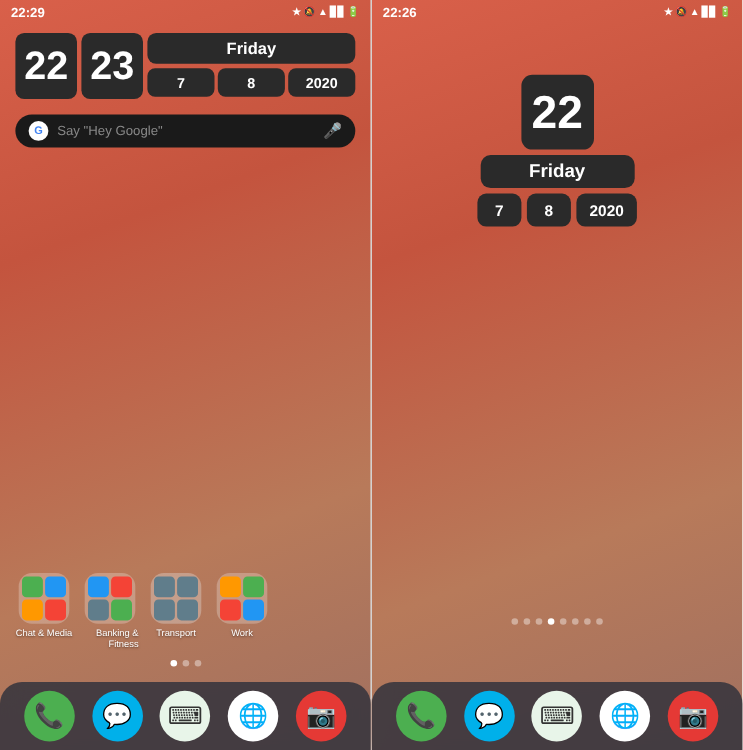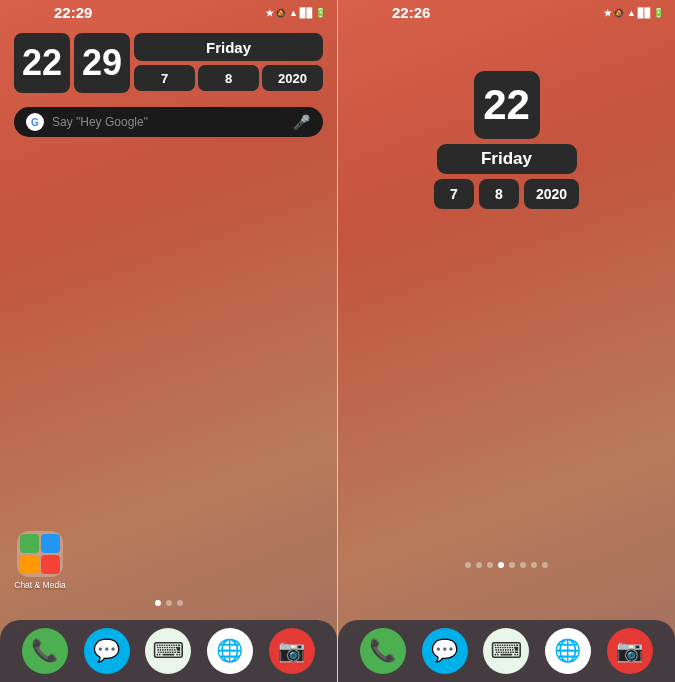--- a/index.html
+++ b/index.html
@@ -34,23 +34,22 @@
       display: flex;
       justify-content: space-between;
       align-items: center;
       padding: 4px 10px 2px 10px;
       font-size: 10px;
       color: white;
       font-weight: 600;
     }
 
     .status-time {
-      font-size: 15px;
-      font-weight: 700;
-      margin-left: 44px;
+      font-size: 12px;
+      font-weight: 700;
     }
 
     .status-icons {
       display: flex;
       align-items: center;
       gap: 2px;
       font-size: 9px;
     }
 
     
@@ -327,21 +326,21 @@
       <span>★</span>
       <span>🔕</span>
       <span>▲</span>
       <span>▊▊</span>
       <span>🔋</span>
     </div>
   </div>
 
   <div class="clock-widget">
     <div class="clock-digit-block">22</div>
-    <div class="clock-digit-block">29</div>
+    <div class="clock-digit-block">23</div>
     <div class="clock-date-block">
       <div class="date-day-name">Friday</div>
       <div class="date-numbers">
         <div class="date-num-block">7</div>
         <div class="date-num-block">8</div>
         <div class="date-num-block">2020</div>
       </div>
     </div>
   </div>
 
@@ -359,23 +358,50 @@
       <div class="app-folder">
         <div class="folder-icon">
           <div class="mini-app c1"></div>
           <div class="mini-app c2"></div>
           <div class="mini-app c3"></div>
           <div class="mini-app c5"></div>
         </div>
         <span class="folder-label">Chat &amp; Media</span>
       </div>
 
-
-
-
+      <div class="app-folder">
+        <div class="folder-icon">
+          <div class="mini-app c2"></div>
+          <div class="mini-app c5"></div>
+          <div class="mini-app c8"></div>
+          <div class="mini-app c1"></div>
+        </div>
+        <span class="folder-label">Banking &amp; Fitness</span>
+      </div>
+
+
+      <div class="app-folder">
+        <div class="folder-icon" style="background:rgba(230,230,230,0.35);">
+          <div class="mini-app c8"></div>
+          <div class="mini-app c8"></div>
+          <div class="mini-app c8"></div>
+          <div class="mini-app c8"></div>
+        </div>
+        <span class="folder-label">Transport</span>
+      </div>
+
+      <div class="app-folder">
+        <div class="folder-icon">
+          <div class="mini-app c3"></div>
+          <div class="mini-app c1"></div>
+          <div class="mini-app c5"></div>
+          <div class="mini-app c2"></div>
+        </div>
+        <span class="folder-label">Work</span>
+      </div>
     </div>
 
     <div class="page-dots">
       <div class="dot active"></div>
       <div class="dot"></div>
       <div class="dot"></div>
     </div>
   </div>
 
   <div class="dock">

